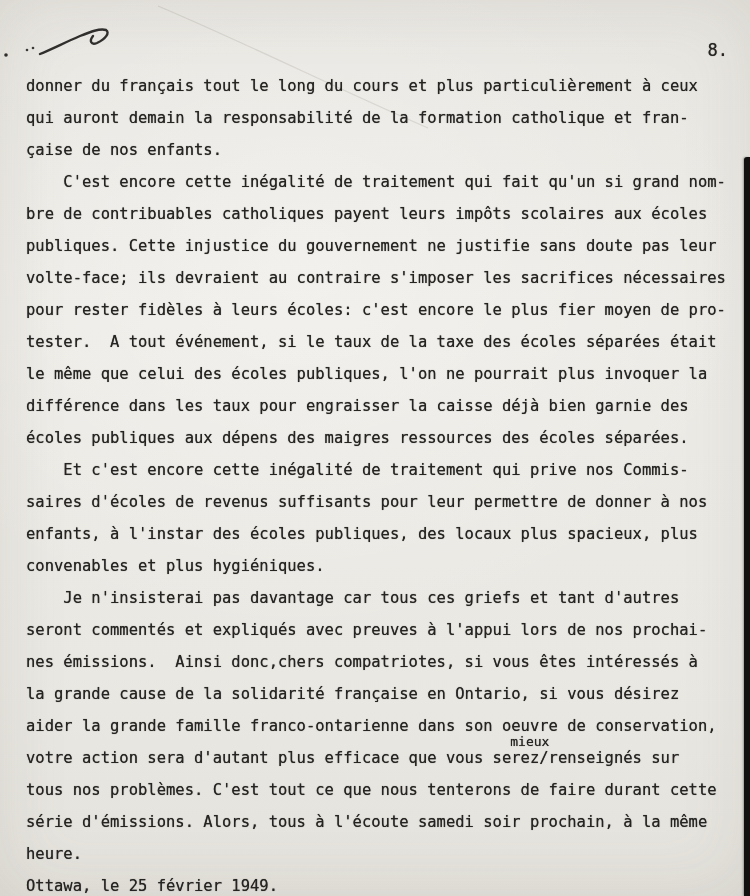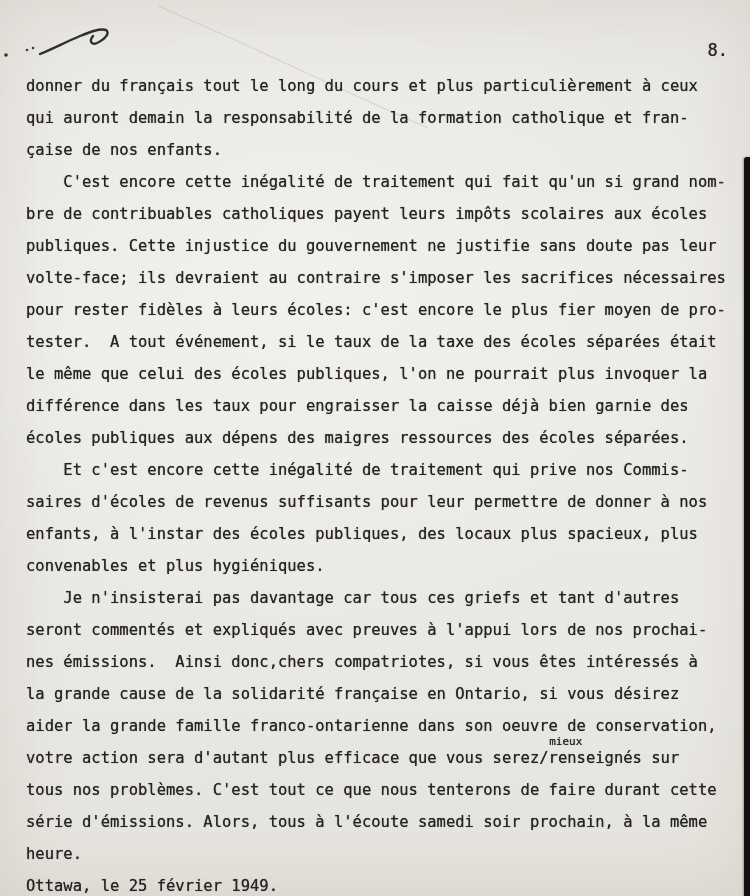--- a/index.html
+++ b/index.html
@@ -27,24 +27,23 @@
     line-height: 32px;
     color: var(--ink, #262422);
     text-shadow: 0 0 0.8px rgba(38,36,34,0.8);
   }
   .doc-line { height: 32px; }
   .ins-anchor { position: relative; }
   .ins-above {
     position: absolute;
     left: -29px;
     top: -13px;
-    font-size: 11px;
+    font-size: 13px;
     line-height: 11px;
     white-space: pre;
-    margin-left: 39px;
   }
   .page-number {
     position: absolute;
     top: 40px; right: 22px;
     font-size: 17px;
     color: var(--ink, #262422);
     text-shadow: 0 0 0.8px rgba(38,36,34,0.8);
   }
   .edge-strip {
     position: absolute;

